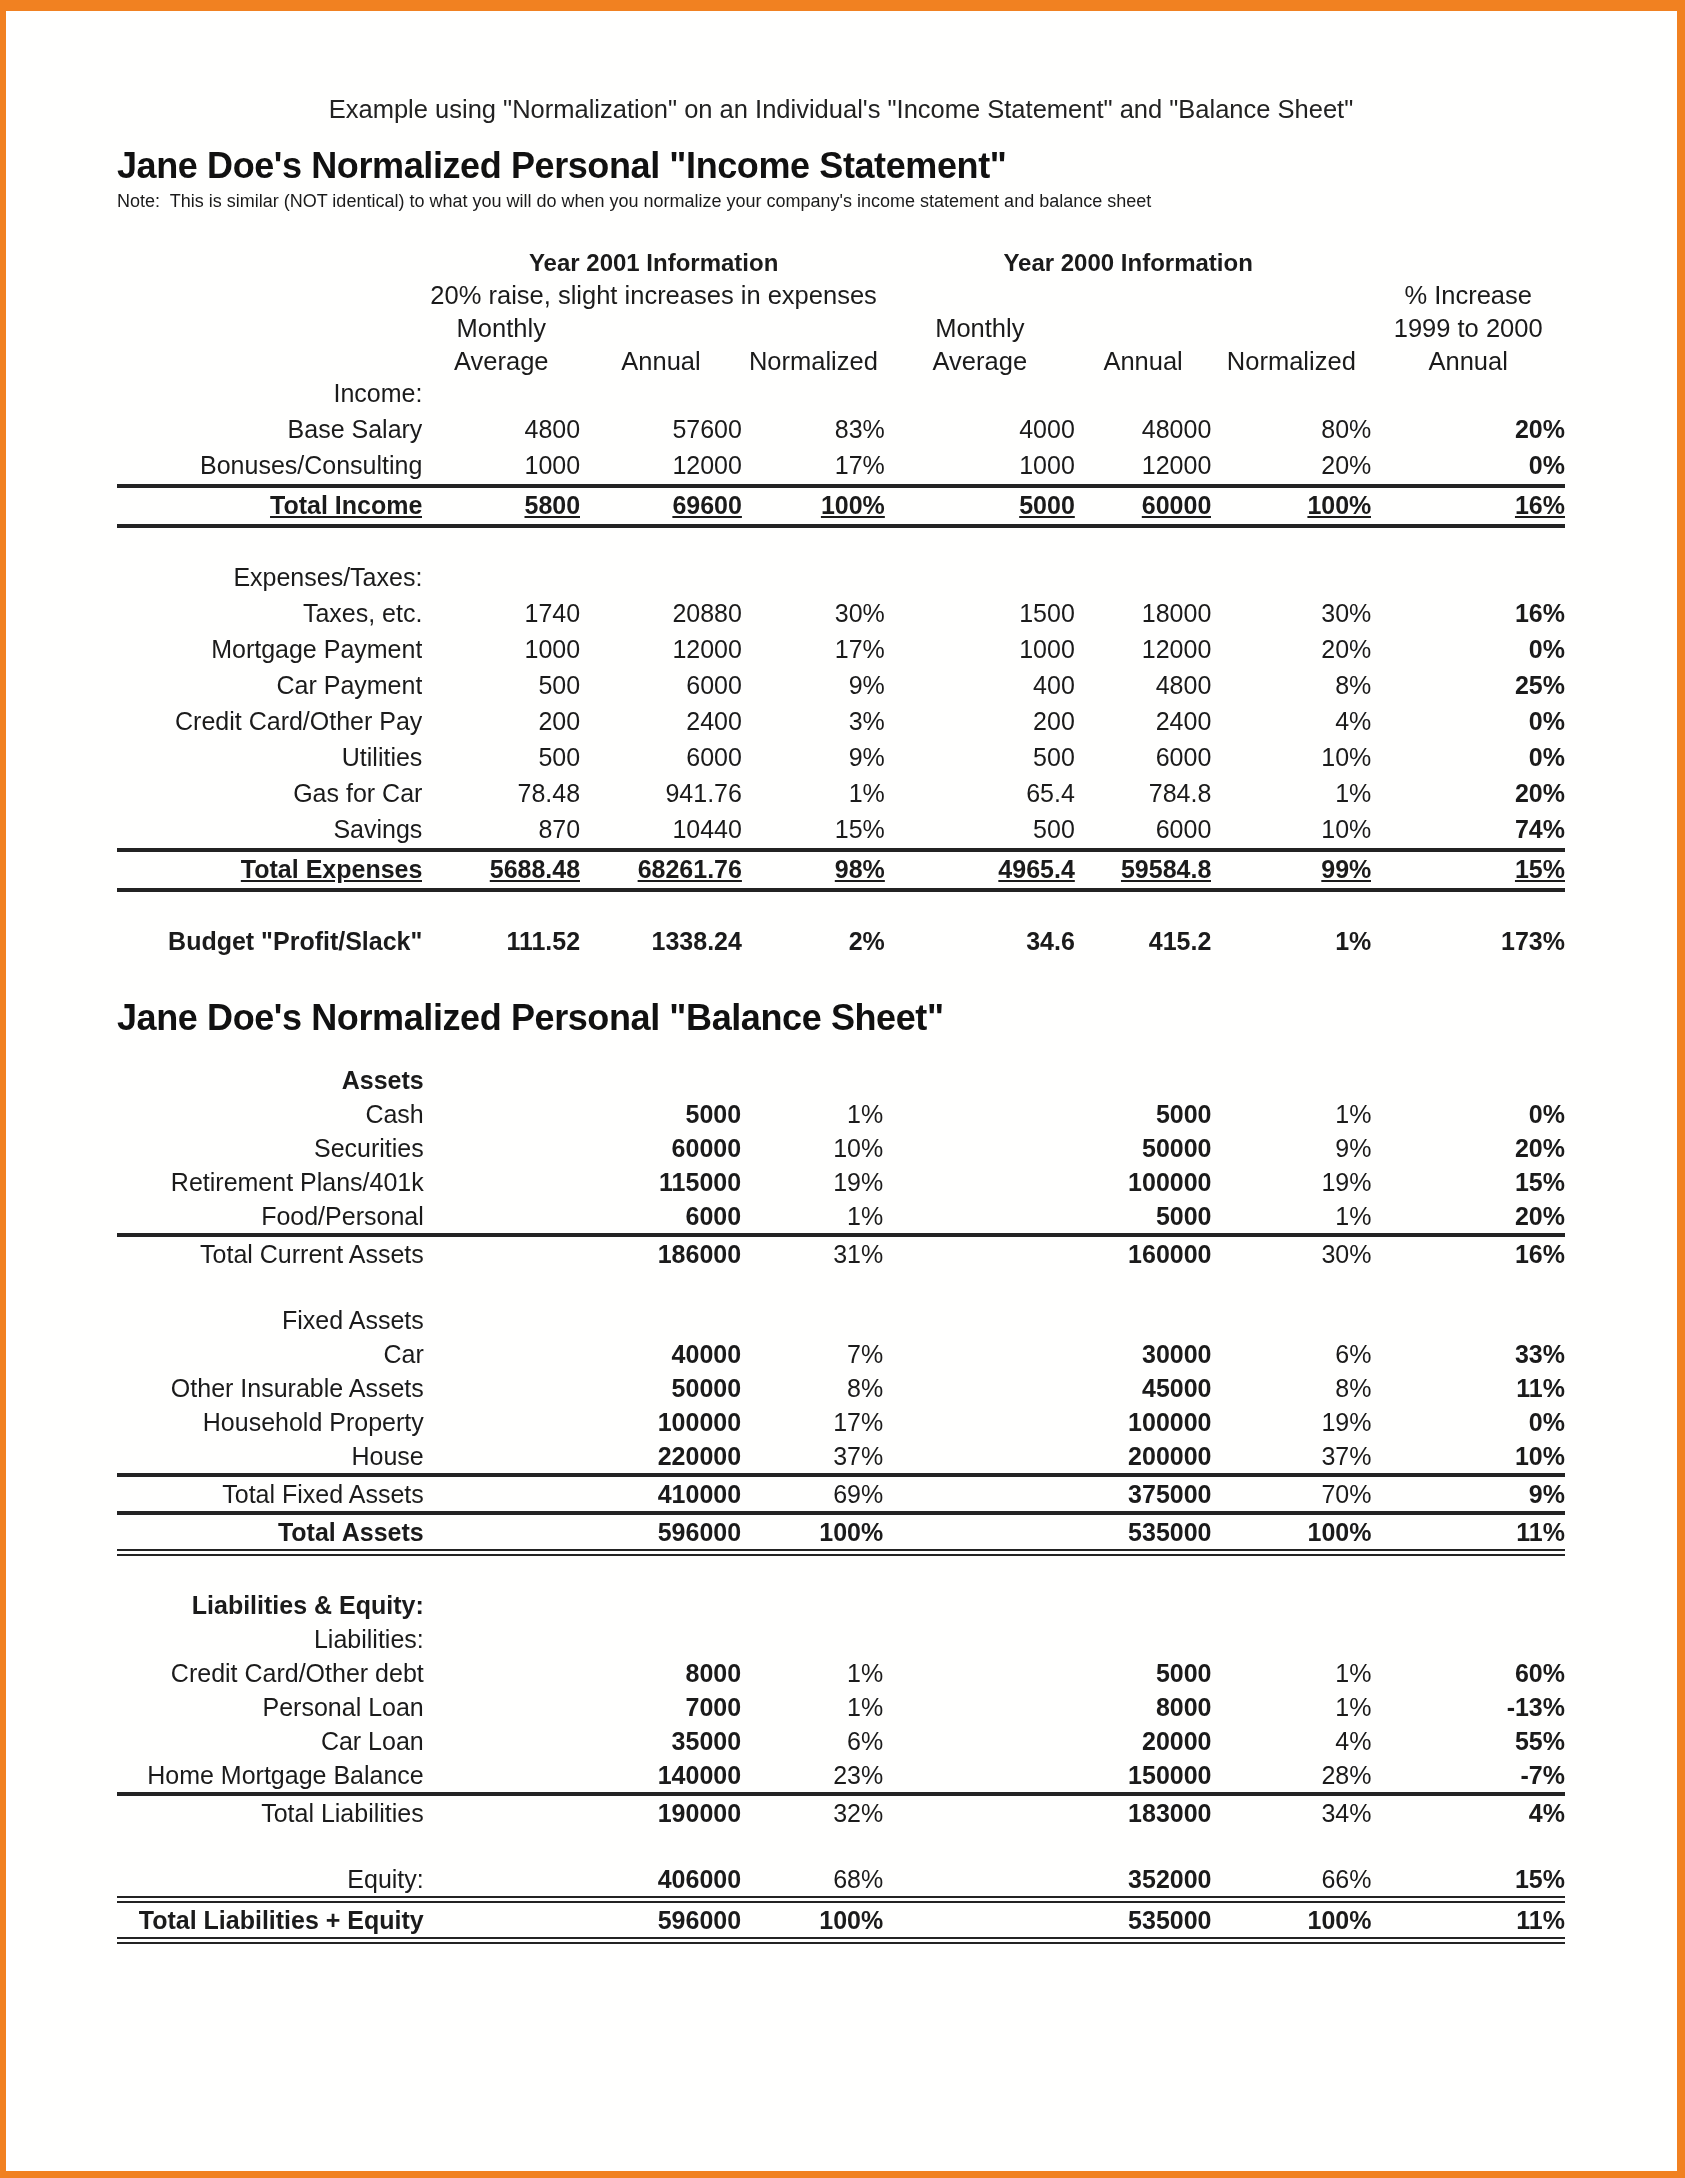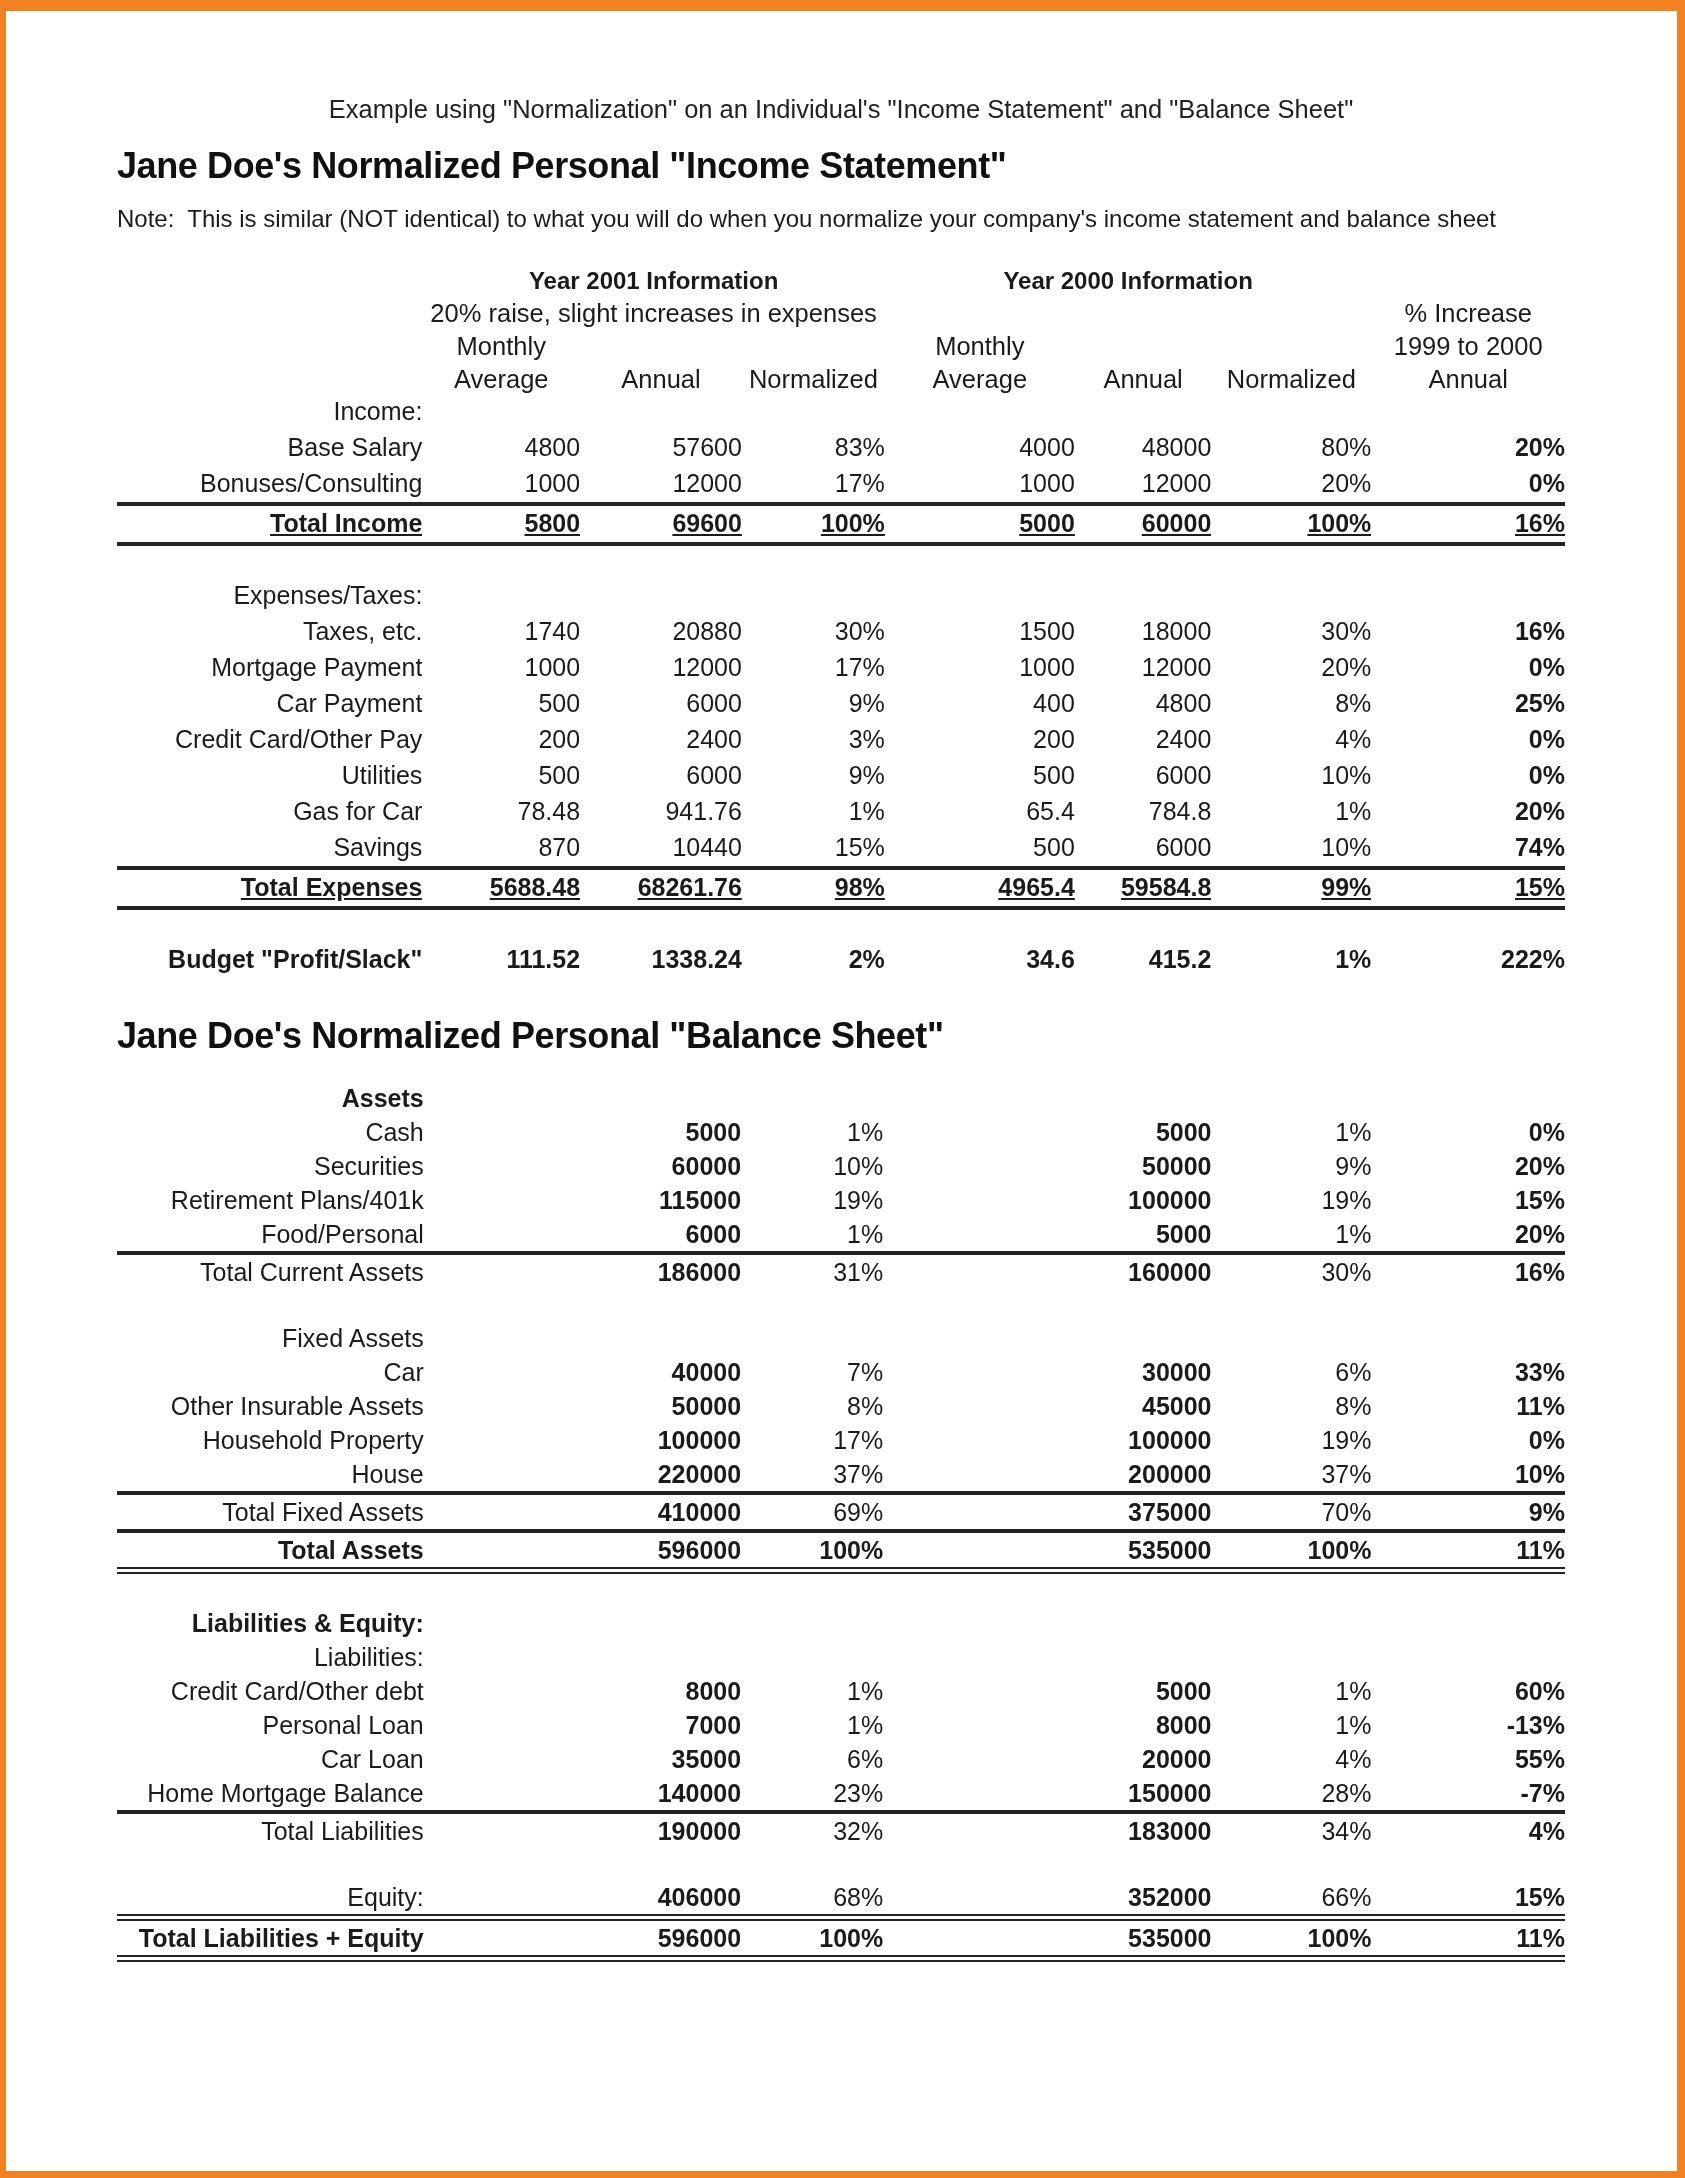--- a/index.html
+++ b/index.html
@@ -32,22 +32,22 @@
   h1 {
     margin: 21px 0 0 0;
     font-size: 36px;
     line-height: 42px;
     font-weight: bold;
     letter-spacing: -0.4px;
     color: #111;
   }
   h1.balance-title { margin-top: 37px; }
   .note {
-    margin-top: 18px;
-    font-size: 24px;
+    margin-top: 0;
+    font-size: 18px;
     line-height: 28px;
     white-space: pre-wrap;
   }
   table.fin {
     border-collapse: collapse;
     table-layout: fixed;
     margin-top: 24.6px;
   }
   table.fin.balance { }
   table.fin td {
@@ -276,21 +276,21 @@
           <td colspan="8"></td>
         </tr>
         <tr class="total">
           <td class="lbl">Budget "Profit/Slack"</td>
           <td class="num c1">111.52</td>
           <td class="num c2">1338.24</td>
           <td class="num c3">2%</td>
           <td class="num c4">34.6</td>
           <td class="num c5">415.2</td>
           <td class="num c6">1%</td>
-          <td class="num c7">222%</td>
+          <td class="num c7">173%</td>
         </tr>
       </tbody>
   </table>
 
   <h1 class="balance-title">Jane Doe's Normalized Personal "Balance Sheet"</h1>
 
   <table class="fin balance">
     <colgroup>
       <col style="width:307px">
         <col style="width:158px">

